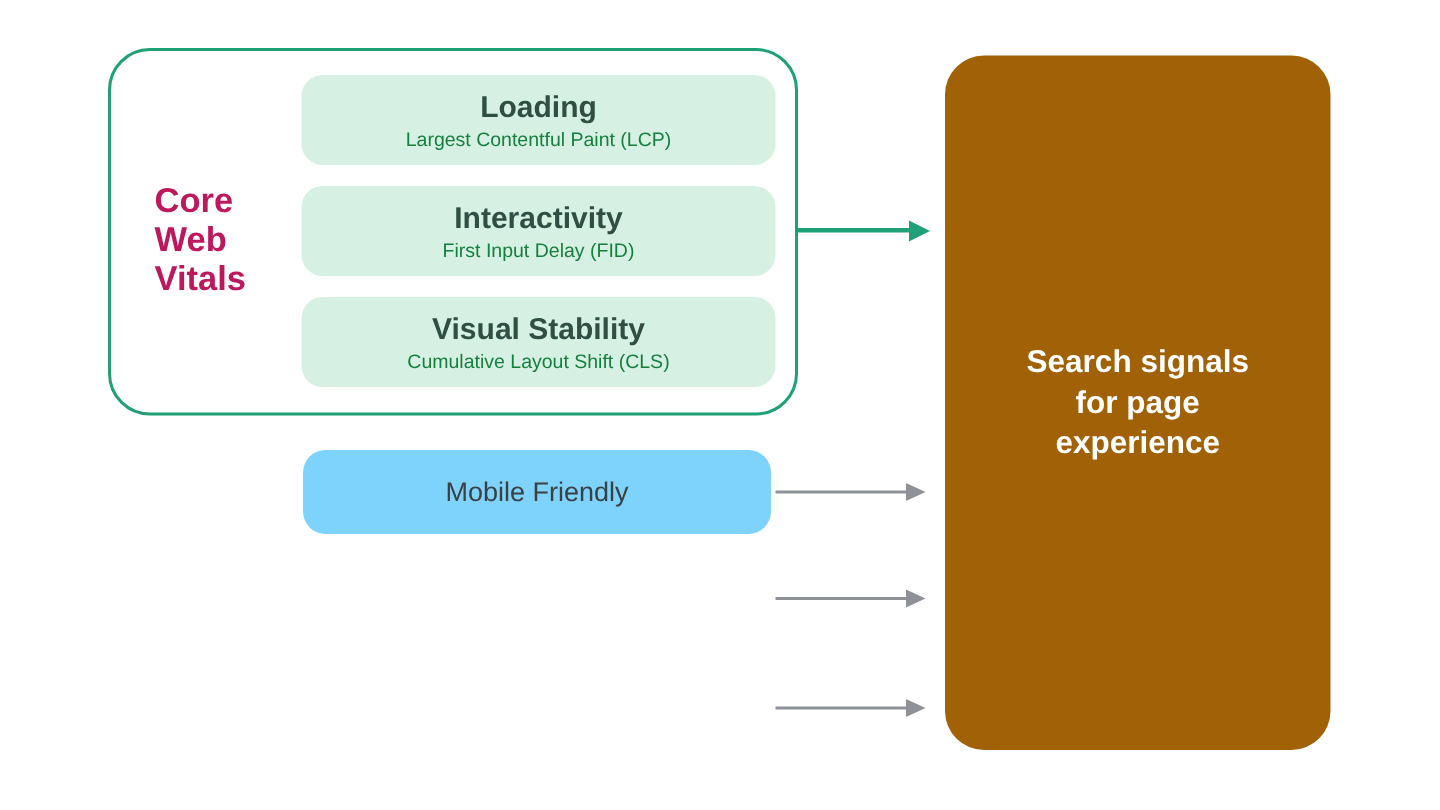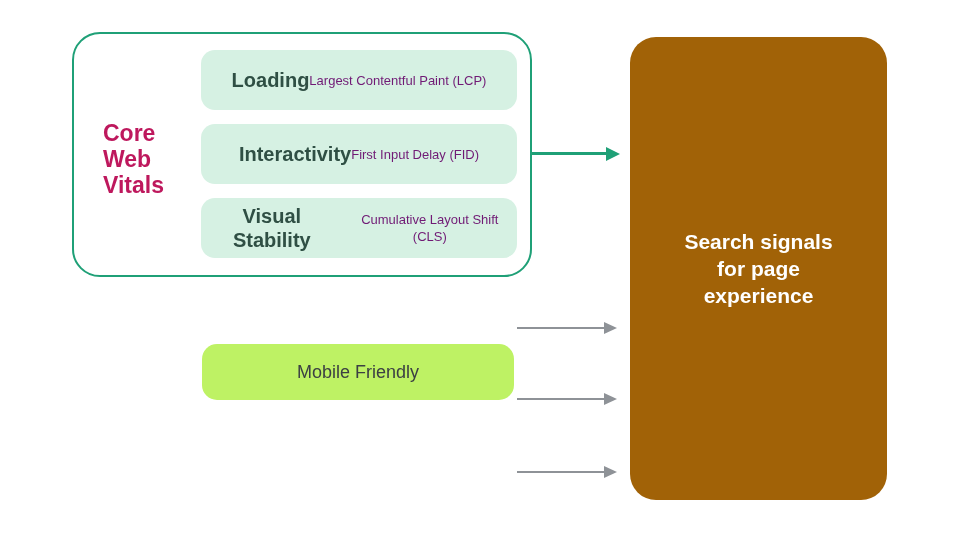--- a/index.html
+++ b/index.html
@@ -14,31 +14,31 @@
     background:#ffffff;
   }
   .cwv-label{
     position:absolute;left:29px;top:86px;width:86px;
     text-align:left;font-size:23px;font-weight:bold;color:#be185d;
     line-height:26px;word-spacing:9999px; 
   }
   .vital-box{
     position:absolute;left:127px;width:316px;height:60px;
     background:#D6F1E3;border-radius:14px;
-    display:flex;flex-direction:row;align-items:center;justify-content:center;
+    display:flex;flex-direction:column;align-items:center;justify-content:center;
     text-align:center;
   }
   .vital-0{top:16px;} .vital-1{top:90px;} .vital-2{top:164px;}
   .vital-title{font-size:20px;font-weight:bold;color:#2F4F44;line-height:24px;}
-  .vital-sub{font-size:13px;color:#701a75;line-height:17px;}
+  .vital-sub{font-size:13px;color:#15803d;line-height:17px;}
   
   .signal-box{
     position:absolute;left:202px;width:312px;height:56px;
-    background:#bef264;border-radius:15px;
-    display:flex;align-items:center;justify-content:center;margin-top:44px;
+    background:#7dd3fc;border-radius:15px;
+    display:flex;align-items:center;justify-content:center;
   }
   .signal-0{top:300px;} .signal-1{top:371px;} .signal-2{top:444px;}
   .signal-label{font-size:18px;color:#3C4043;}
   
   .arrow-line{position:absolute;background:#8E9297;}
   .arrow-head{position:absolute;width:0;height:0;}
   .green-line{left:531px;top:152px;width:77px;height:3px;background:#1FA077;}
   .green-head{left:606px;top:147px;border-top:7px solid transparent;border-bottom:7px solid transparent;border-left:14px solid #1FA077;}
   .gray-line{height:2px;left:517px;width:89px;}
   .gray-head{left:604px;border-top:6px solid transparent;border-bottom:6px solid transparent;border-left:13px solid #8E9297;}

